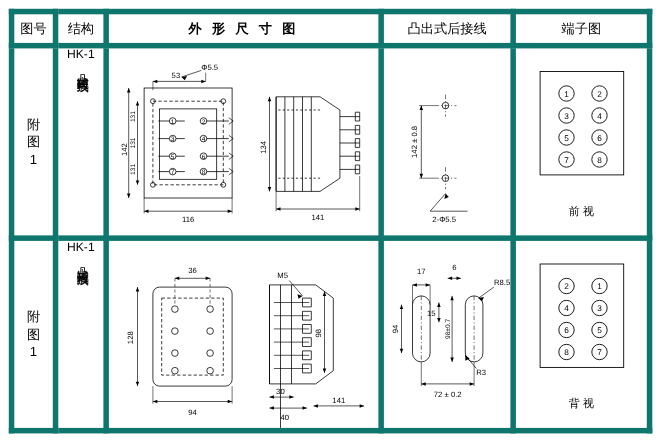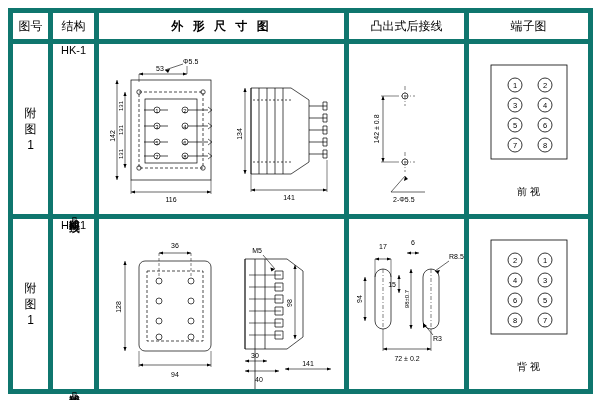--- a/index.html
+++ b/index.html
@@ -9,21 +9,21 @@
   table.main td,table.main th{border:5px solid #0f766e;padding:0;vertical-align:middle;text-align:center;}
   .hdr{font-size:12px;height:26px;font-weight:normal;}
   .hdr-wide{letter-spacing:3px;font-weight:bold;}
   .col-no{width:40px;}
   .col-struct{width:46px;}
   .col-outline{width:250px;}
   .col-mount{width:120px;}
   .col-term{width:124px;}
   .vtext{writing-mode:vertical-rl;text-orientation:upright;font-size:11px;line-height:1.25;letter-spacing:1px;display:inline-block;}
   .rowno{font-size:12px;line-height:1.35;}
-  .struct-inner{display:flex;flex-direction:column;align-items:center;justify-content:space-between;gap:3px;height:100%;}
+  .struct-inner{display:flex;flex-direction:column;align-items:center;justify-content:flex-start;gap:3px;height:100%;}
   .struct-code{font-size:11px;}
   svg{display:block;}
   .lbl{font-size:7px;font-family:"Liberation Sans",sans-serif;}
   .lbl6{font-size:6px;font-family:"Liberation Sans",sans-serif;}
   .termtxt{font-size:7.5px;}
   .viewlabel{font-size:10px;margin-top:18px;}
   .termbox{display:flex;flex-direction:column;align-items:center;justify-content:center;height:100%;}
 </style>
 </head>
 <body>

